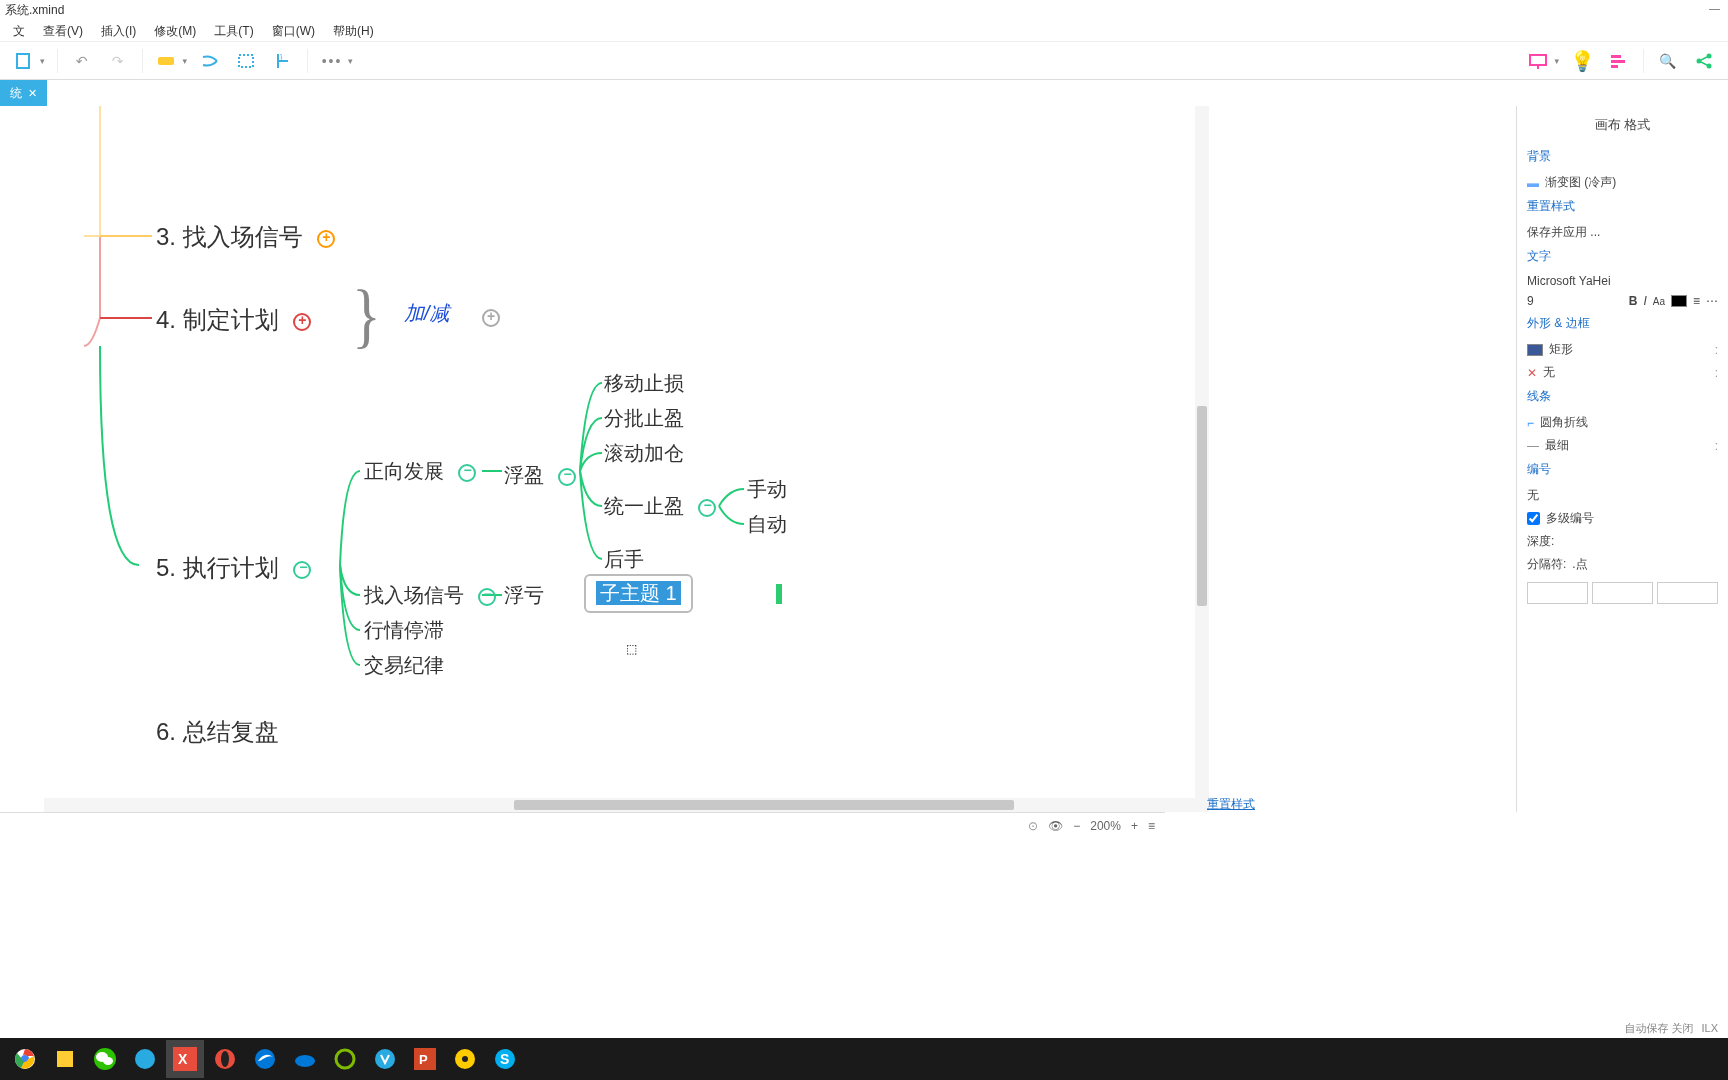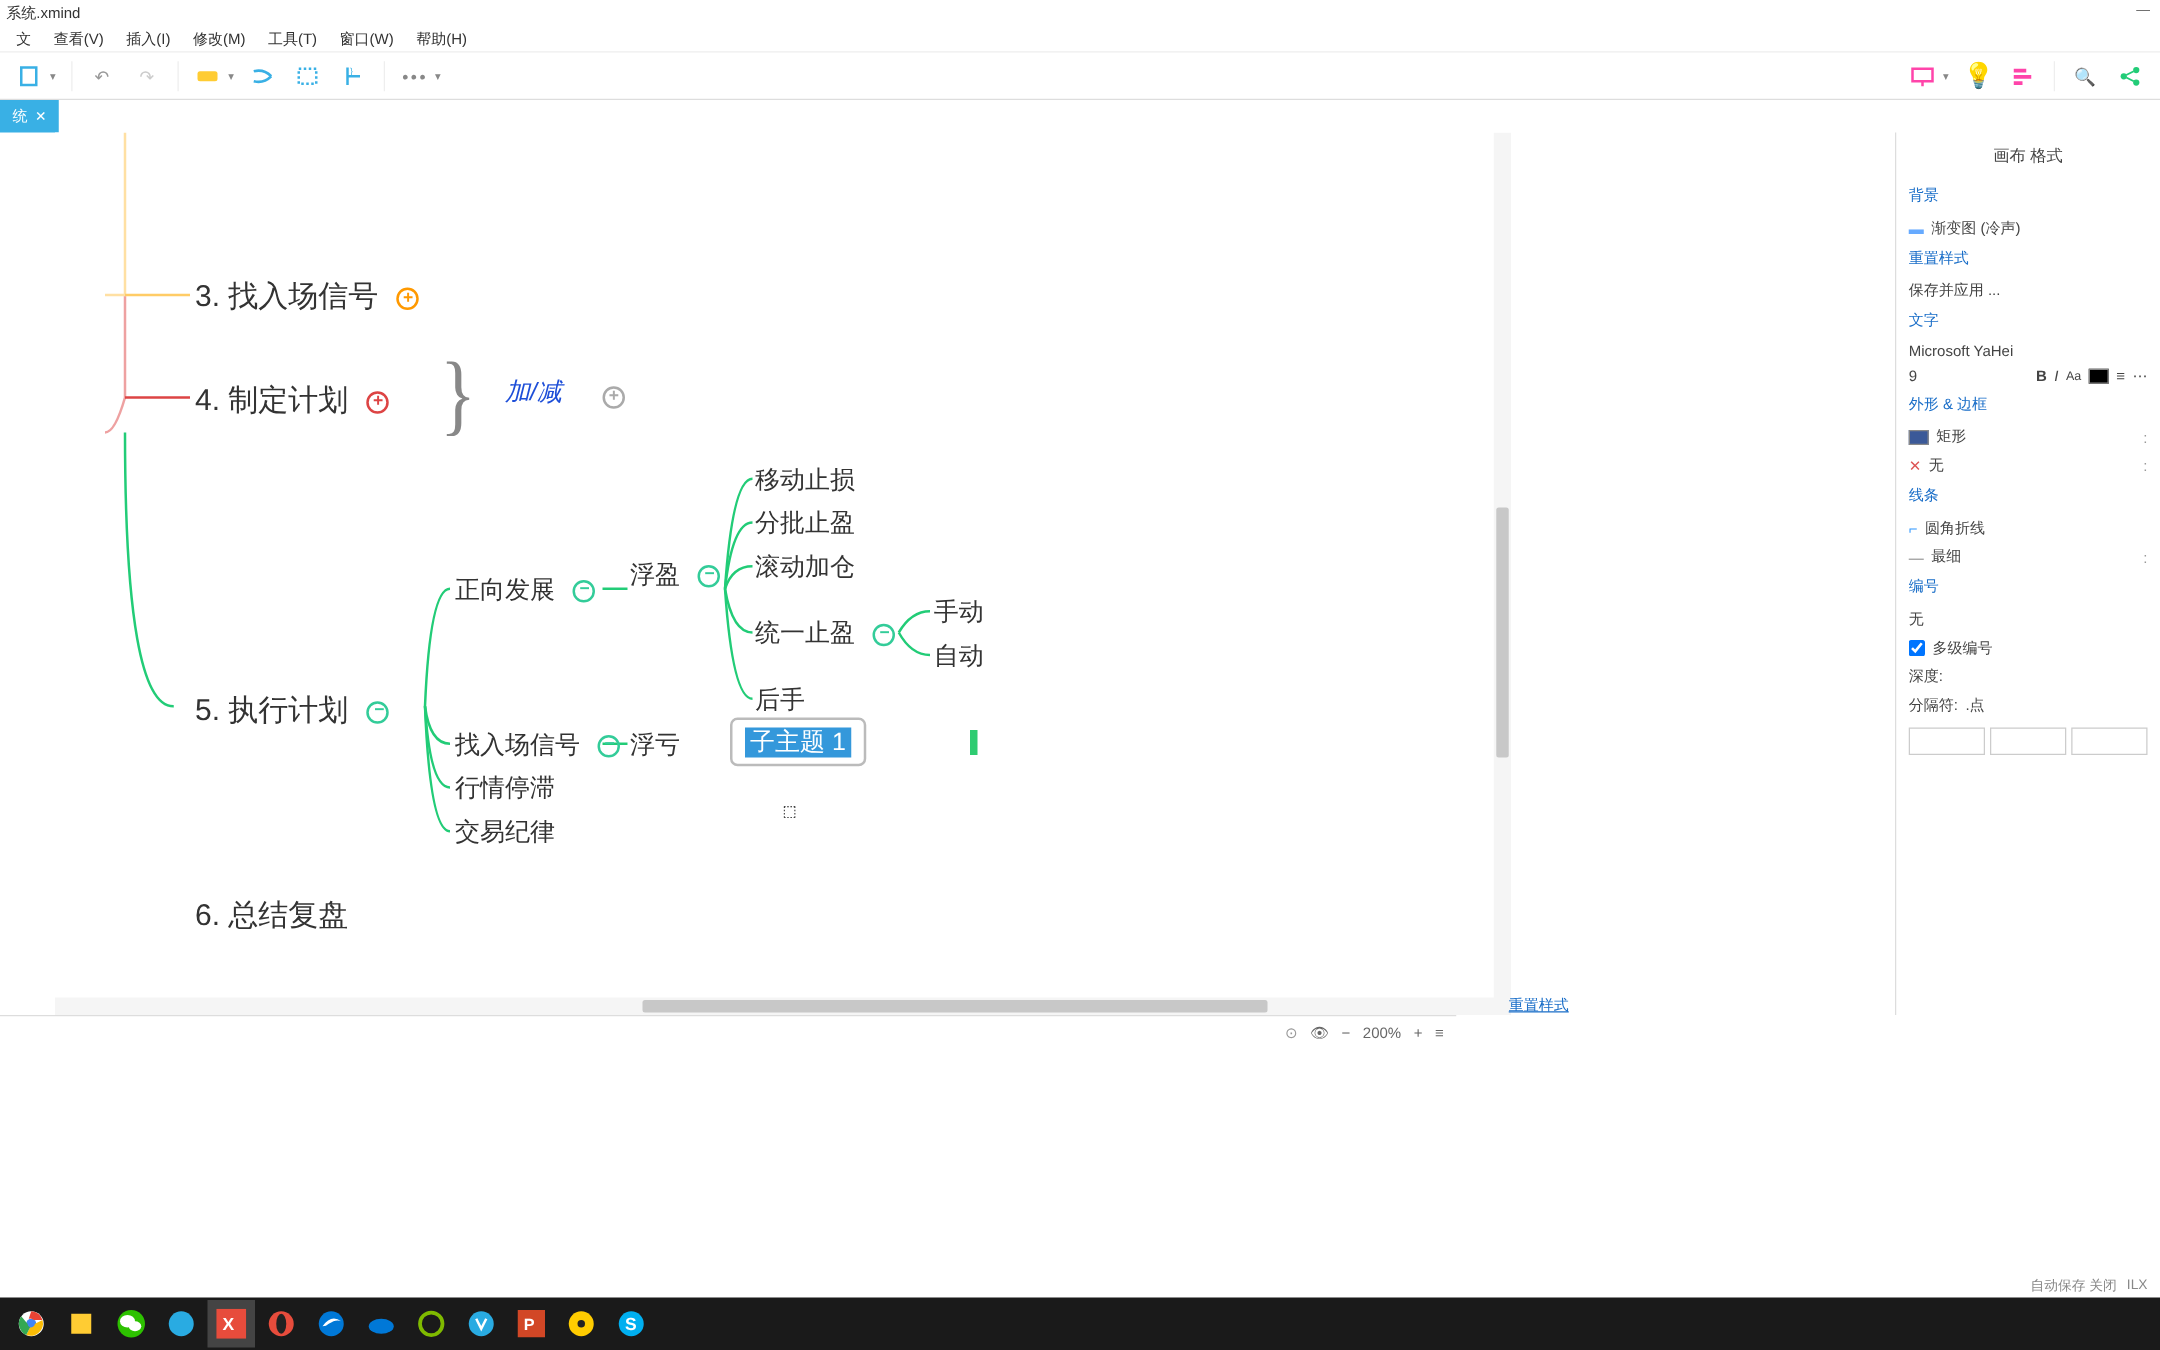--- a/index.html
+++ b/index.html
@@ -208,21 +208,21 @@
     <div class="node big" style="left:112px; top:115px"><span>3. 找入场信号</span> <span class="addbtn amber"></span></div>
 
     <div class="node big" style="left:112px; top:198px"><span>4. 制定计划</span> <span class="addbtn"></span></div>
     <div class="brace" style="left:308px; top:175px">}</div>
     <div class="node" style="left:360px; top:194px; color:#1d4ed8; font-size:20px; font-style:italic">加/减</div>
     <span class="addbtn gray" style="position:absolute; left:430px; top:203px"></span>
 
     <div class="node big" style="left:112px; top:446px"><span>5. 执行计划</span> <span class="addbtn green"></span></div>
 
     <div class="node" style="left:320px; top:352px"><span>正向发展</span> <span class="addbtn green"></span></div>
-    <div class="node" style="left:460px; top:340px"><span>浮盈</span> <span class="addbtn green"></span></div>
+    <div class="node" style="left:460px; top:356px"><span>浮盈</span> <span class="addbtn green"></span></div>
 
     <div class="node" style="left:560px; top:264px">移动止损</div>
     <div class="node" style="left:560px; top:299px">分批止盈</div>
     <div class="node" style="left:560px; top:334px">滚动加仓</div>
     <div class="node" style="left:560px; top:387px"><span>统一止盈</span> <span class="addbtn green"></span></div>
     <div class="node" style="left:703px; top:370px">手动</div>
     <div class="node" style="left:703px; top:405px">自动</div>
     <div class="node" style="left:560px; top:440px">后手</div>
 
     <div class="node" style="left:320px; top:476px"><span>找入场信号</span> <span class="addbtn green"></span></div>

